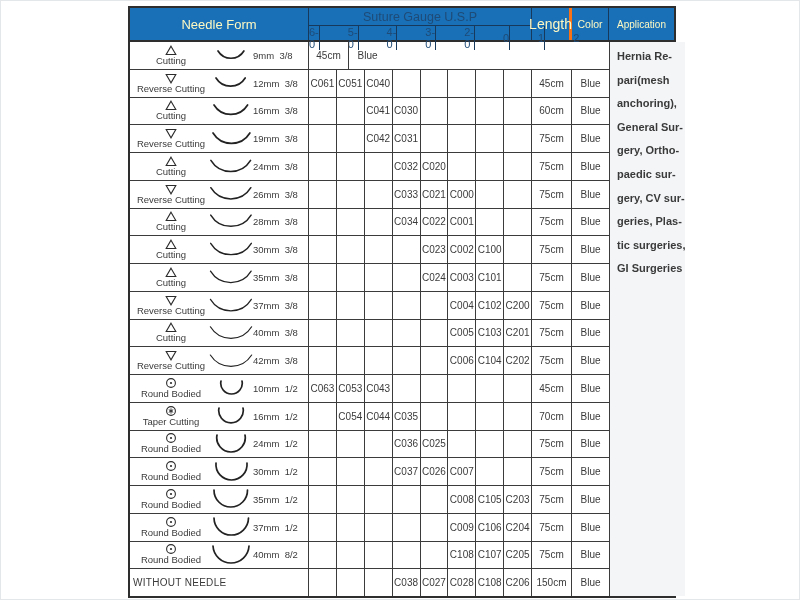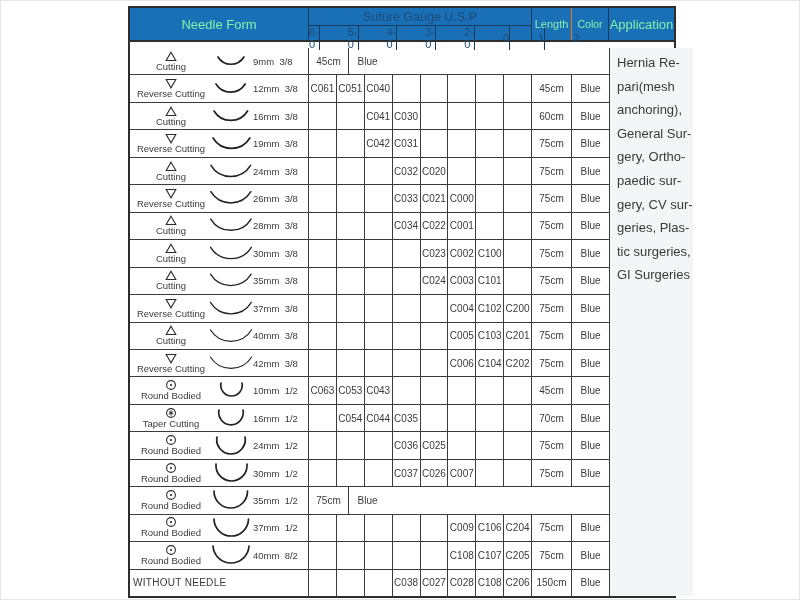--- a/index.html
+++ b/index.html
@@ -15,35 +15,35 @@
   *{box-sizing:border-box;}
 
   .spec-table{
     position:absolute;left:127px;top:5px;width:548px;height:592px;
     display:flex;flex-direction:column;
     border:2px solid #2e2e2e;background:#fff;
   }
 
   
   .thead{display:flex;height:34px;flex:0 0 34px;background:#1a70b6;border-bottom:2px solid #2e2e2e;}
-  .h-cell{color:#86efac;display:flex;align-items:center;justify-content:center;}
+  .h-cell{color:#fef9c3;display:flex;align-items:center;justify-content:center;}
   .h-needle{width:179px;border-right:1px solid #17395c;font-size:13px;}
   .h-gaugeblock{width:223px;display:flex;flex-direction:column;border-right:1px solid #17395c;}
   .h-gauge-title{flex:0 0 18px;display:flex;align-items:center;justify-content:center;
     font-size:12.5px;color:#1e4b78;border-bottom:1px solid #17395c;}
   .h-gauge-sizes{flex:1;display:flex;gap:28px;}
   .h-size{flex:1 1 0;display:flex;align-items:center;justify-content:center;
     font-size:11px;color:#1e4b78;border-right:1px solid #17395c;}
   .h-size:last-child{border-right:none;}
-  .h-length{width:40px;border-right:1px solid #f97316;font-size:11px;}
+  .h-length{width:40px;border-right:3px solid #f97316;font-size:14px;}
   .h-color{width:37px;border-right:1px solid #17395c;font-size:10.5px;}
-  .h-app{flex:1;font-size:13px;}
+  .h-app{flex:1;font-size:10px;}
 
   
-  .tbody{flex:1;display:flex;min-height:0;margin-top:6px;}
+  .tbody{flex:1;display:flex;min-height:0;}
   .rows-col{width:479px;display:flex;flex-direction:column;}
   .trow{flex:1 1 0;display:flex;border-bottom:1px solid #3b3b3b;min-height:0;}
   .trow:last-child{border-bottom:none;}
   .cell{border-right:1px solid #3b3b3b;display:flex;align-items:center;justify-content:center;
     font-size:10px;color:#3a3a3a;overflow:hidden;}
 
   .needle-cell{width:179px;padding:0 3px;justify-content:flex-start;}
   .n-left{width:76px;flex:0 0 76px;display:flex;flex-direction:column;align-items:center;
     justify-content:center;line-height:1.05;}
   .n-icon{height:11px;display:flex;align-items:flex-end;justify-content:center;}
@@ -54,21 +54,21 @@
   .no-needle .nn-label{font-size:10px;letter-spacing:.3px;}
 
   .gauge-cells{width:223px;display:flex;}
   .gauge-cell{flex:1 1 0;}
   .gauge-cell:last-child{border-right:1px solid #3b3b3b;}
   .length-cell{width:40px;}
   .color-cell{width:37px;border-right:none;}
 
   .app-col{flex:1;border-left:1px solid #3b3b3b;background:#f3f5f7;
     padding:3px 0 0 7px;}
-  .app-line{font-size:13px;line-height:23.6px;color:#3a3a3a;white-space:nowrap;}
+  .app-line{font-size:11px;line-height:23.6px;color:#3a3a3a;white-space:nowrap;font-weight:bold;}
 </style>
 </head>
 <body>
 
 <div class="spec-table">
 
   <div class="thead">
     <div class="h-cell h-needle">Needle Form</div>
 
     <div class="h-gaugeblock">
@@ -610,20 +610,30 @@
         <div class="n-label">Round Bodied</div>
       </div>
       <div class="n-arc">
               <svg width="38" height="22" viewBox="0 0 38 22">
                 <path d="M2 2 A 16.751838235294116 16.751838235294116 0 1 0 35.5 2" fill="none" stroke="#222" stroke-width="1.7" stroke-linecap="round"></path>
               </svg>
             </div>
       <div class="n-size">35mm  1/2</div>
 
     </div>
+    <div class="gauge-cells">
+      <div class="cell gauge-cell"></div>
+      <div class="cell gauge-cell"></div>
+      <div class="cell gauge-cell"></div>
+      <div class="cell gauge-cell"></div>
+      <div class="cell gauge-cell"></div>
+      <div class="cell gauge-cell">C008</div>
+      <div class="cell gauge-cell">C105</div>
+      <div class="cell gauge-cell">C203</div>
+    </div>
     <div class="cell length-cell">75cm</div>
     <div class="cell color-cell">Blue</div>
   </div>
 
   <div class="trow">
     <div class="cell needle-cell">
       <div class="n-left">
         <div class="n-icon">
                 <svg width="12" height="12" viewBox="0 0 12 12">
                   <circle cx="6" cy="6" r="4.4" fill="none" stroke="#2c2c2c" stroke-width="1.1"></circle>

